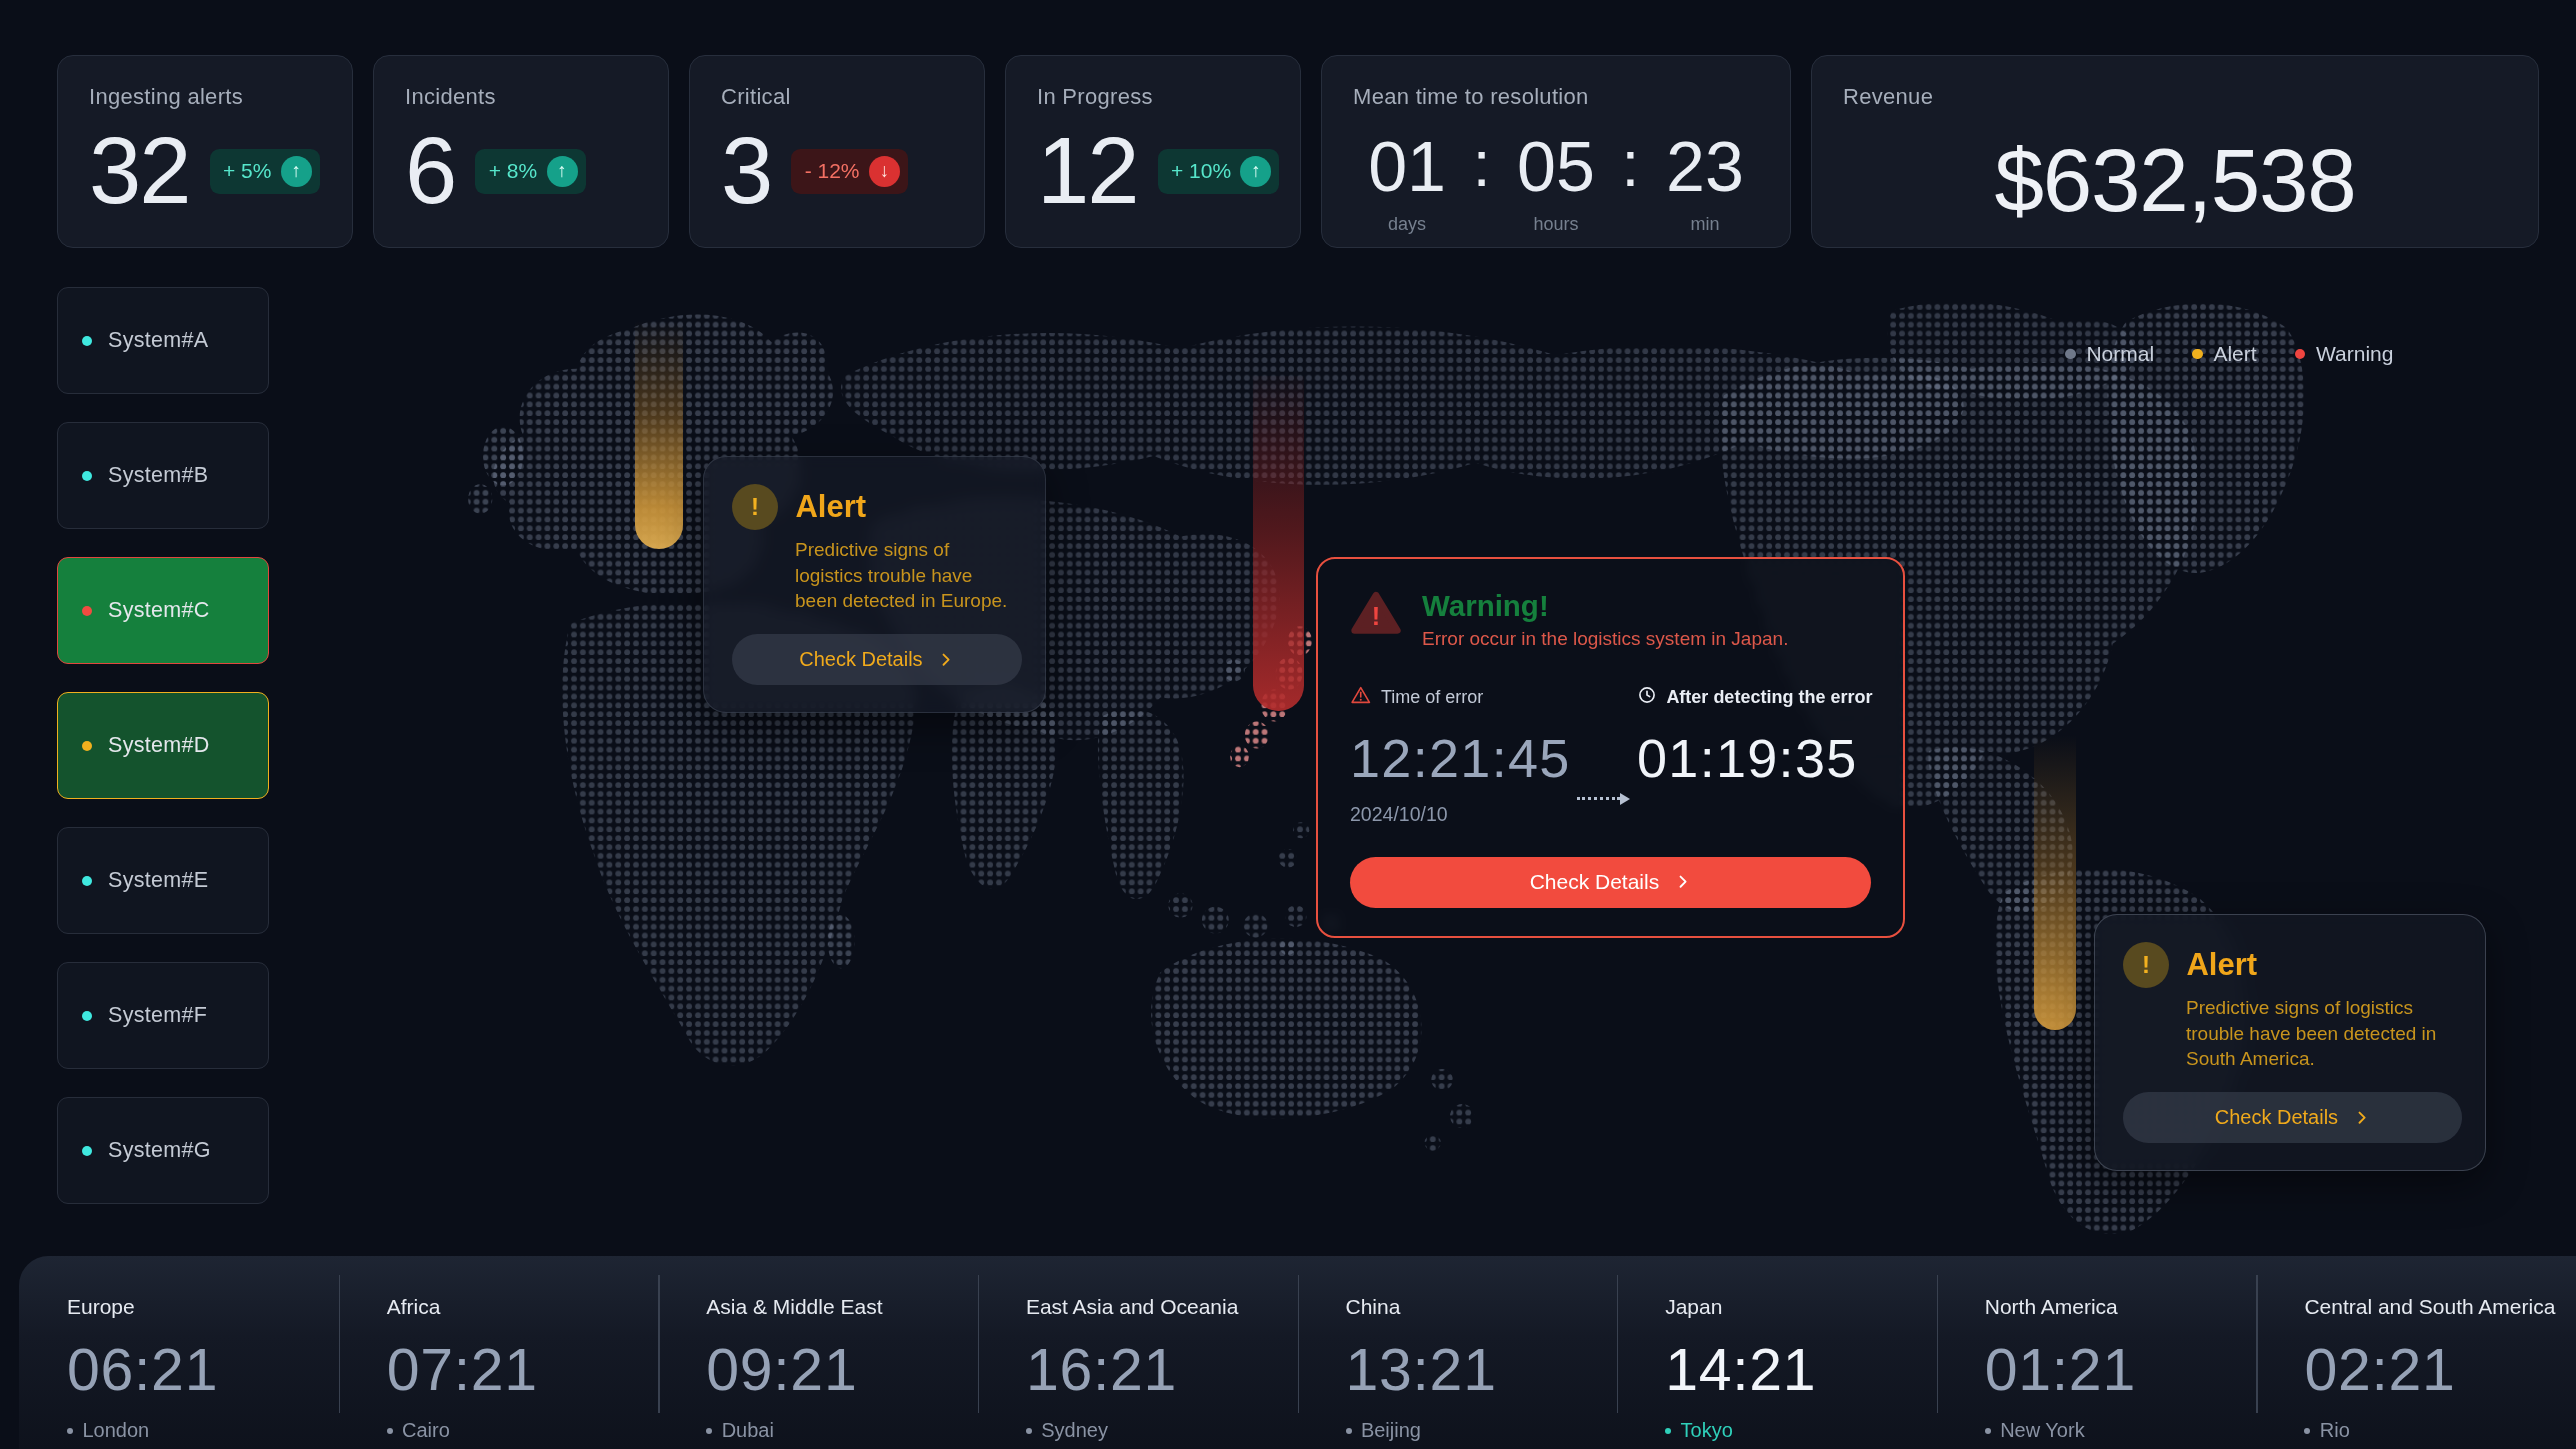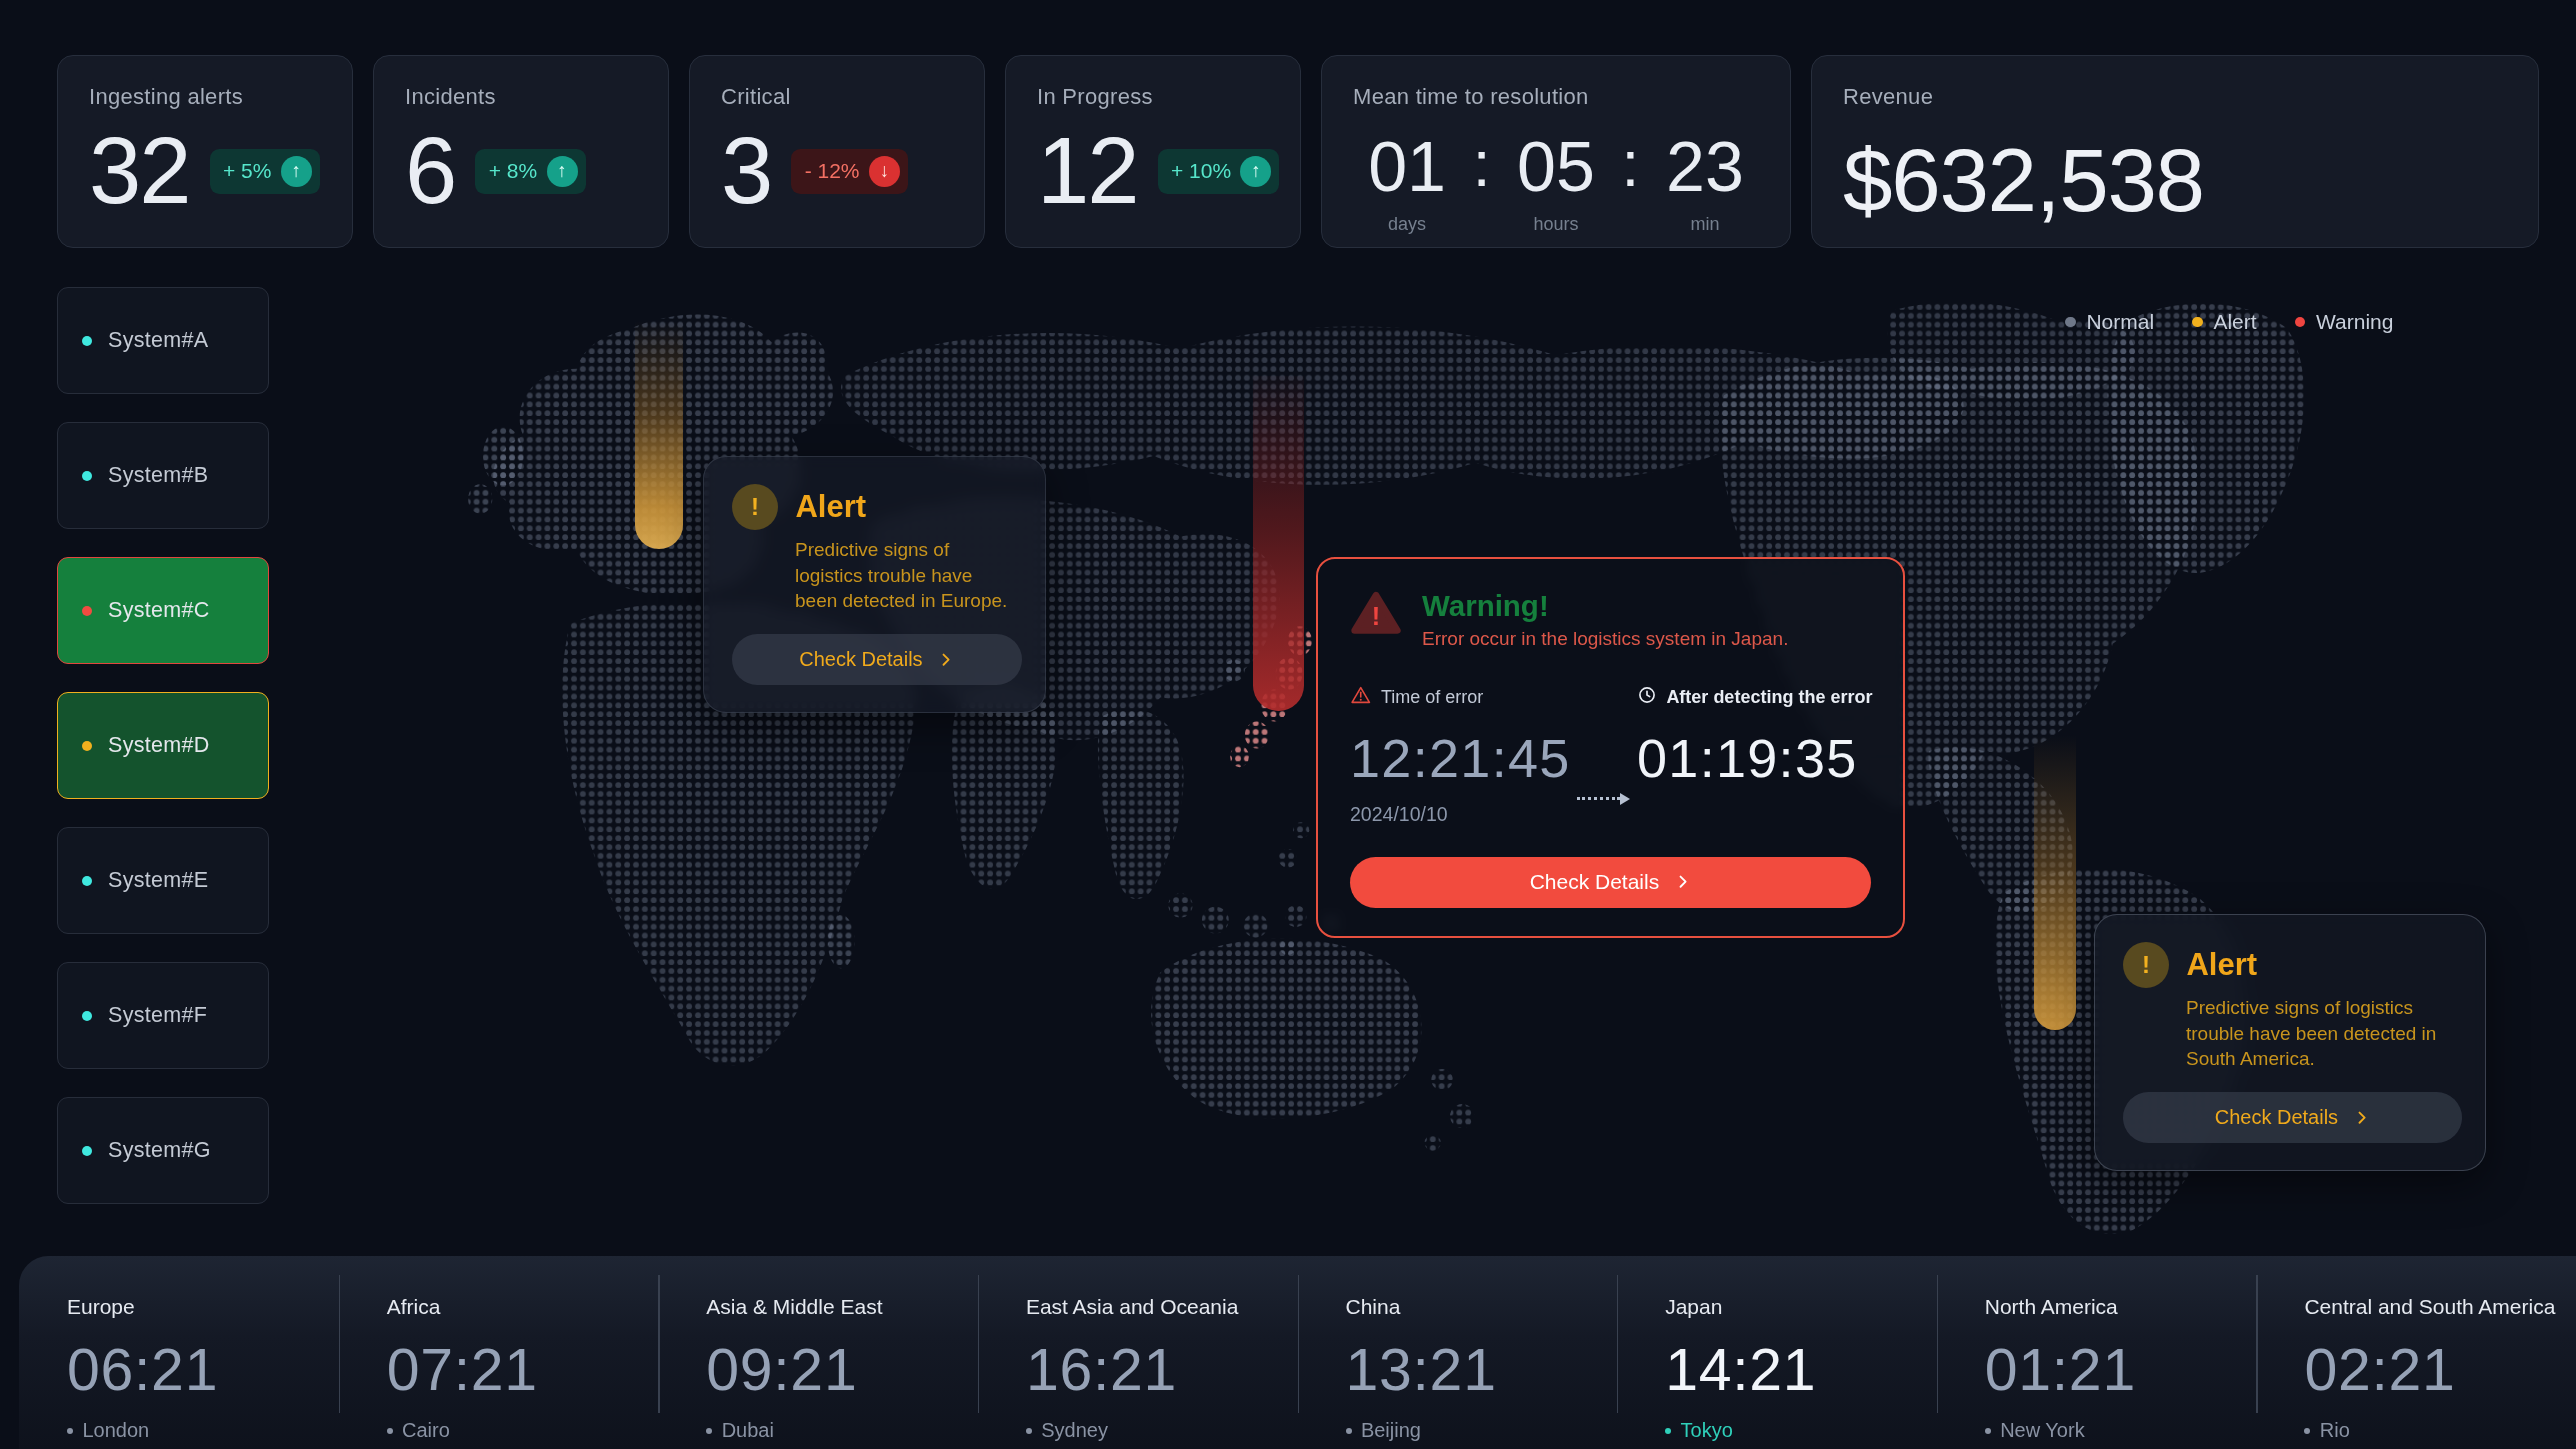--- a/index.html
+++ b/index.html
@@ -30,21 +30,21 @@
 
   .mttr { width:470px; }
   .mttr-value { display:flex; margin-top:17.4px; }
   .mttr-value .num   { width:114px; text-align:center; font-size:70px; font-weight:300; color:#e9edf3; }
   .mttr-value .colon { width:43px;  text-align:center; font-size:64px;  font-weight:300; color:#e9edf3; }
   .mttr-units { display:flex; margin-top:6.7px; }
   .mttr-units .u { width:114px; text-align:center; font-size:18px; color:#76808f; }
   .mttr-units .sp { width:43px; }
 
   .rev { flex:1; }
-  .rev .big-value { font-size:89px; font-weight:300; letter-spacing:-1.3px; margin-top:19px; color:#eef1f6; }
+  .rev .big-value { font-size:89px; font-weight:300; letter-spacing:-1.3px; margin-top:19px; color:#eef1f6;text-align:center; }
 
   
   .systems { position:absolute; top:287px; left:57px; display:flex; flex-direction:column; gap:28px; }
   .system {
     width:212px; height:107px; border-radius:11px; cursor:pointer;
     background:rgba(20,25,36,.72); border:1.3px solid #272d3a;
     display:flex; align-items:center; gap:16px; padding-left:24px;
   }
   .system .dot { width:10px; height:10px; border-radius:50%; background:#3fe8df; flex:none; }
   .system .sys-label { font-size:21.5px; color:#c4cad4; letter-spacing:0.3px; }
@@ -62,21 +62,21 @@
   .vbar { position:absolute; z-index:3; }
   .bar-eu { left:635px; top:321px; width:48px; height:228px; border-radius:0 0 24px 24px;
     background:linear-gradient(180deg, rgba(110,75,28,0) 0%, rgba(150,103,34,.45) 40%, rgba(205,150,58,.9) 82%, rgba(222,172,80,.95) 100%); }
   .bar-jp { left:1253px; top:376px; width:51px; height:335px; border-radius:0 0 25.5px 25.5px;
     background:linear-gradient(180deg, rgba(96,22,22,.05) 0%, rgba(136,32,32,.55) 45%, rgba(178,44,44,.92) 100%); }
   .bar-sa { left:2034px; top:735px; width:42px; height:295px; border-radius:0 0 21px 21px;
     background:linear-gradient(180deg, rgba(110,75,28,0) 0%, rgba(150,103,34,.45) 45%, rgba(208,152,60,.92) 100%); }
 
   
   .legend { position:absolute; top:310px; left:2065px; display:flex; gap:38px; z-index:4; }
-  .legend .item { display:flex; align-items:center; gap:10.7px; }
+  .legend .item { display:flex; align-items:center; gap:10.7px;margin-top:32px; }
   .legend .ldot { width:10.7px; height:10.7px; border-radius:50%; }
   .legend .llabel { font-size:21px; color:#c9d0dc; }
 
   
   .alert-popup {
     position:absolute; z-index:5; border-radius:23px;
     background:rgba(23,28,40,.62); border:1.3px solid rgba(130,140,160,.22);
     -webkit-backdrop-filter:blur(6.7px); backdrop-filter:blur(6.7px);
     box-shadow:0 13.4px 40px rgba(0,0,0,.45);
     padding:27px 28px 27px 28px;

